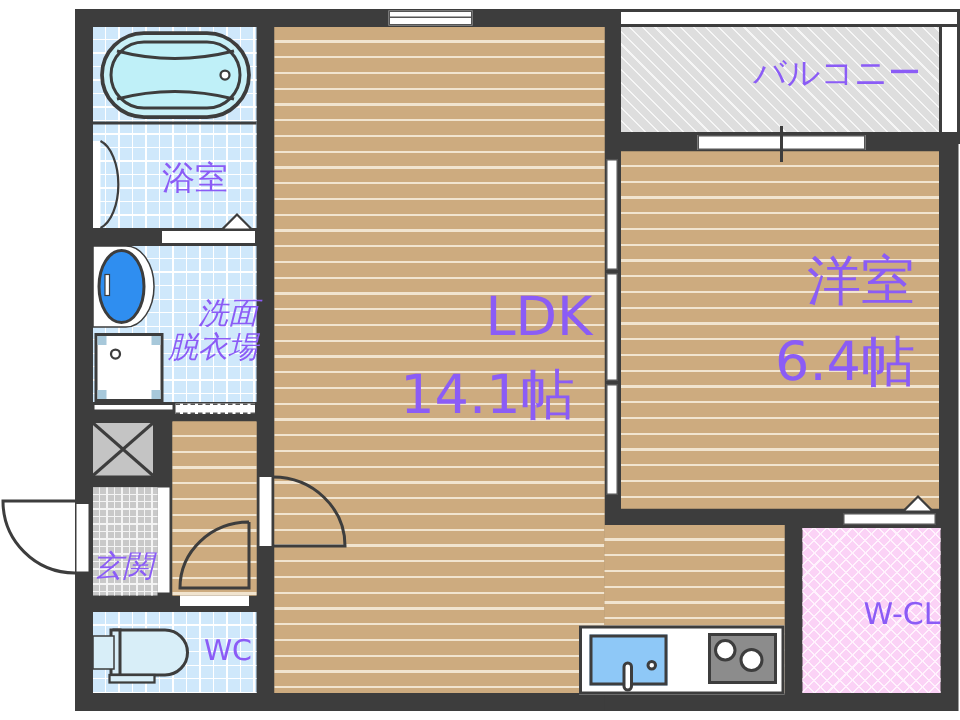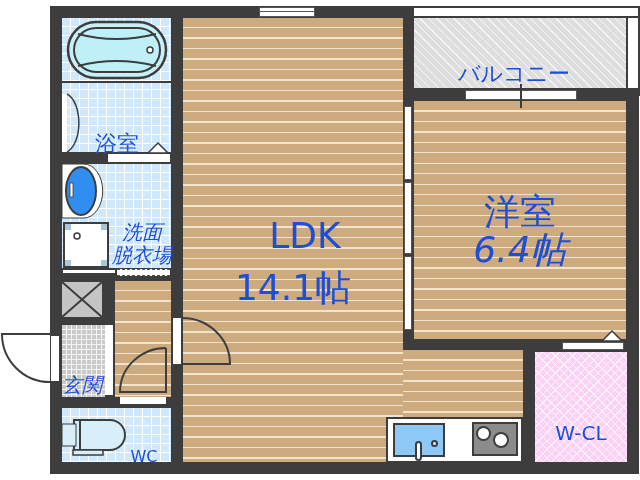--- a/index.html
+++ b/index.html
@@ -25,21 +25,21 @@
   .floor-balcony {
     background-color:#dedede;
     background-image: repeating-linear-gradient(45deg, #dedede 0px, #dedede 5px, #f6f6f6 5px, #f6f6f6 6px);
   }
   .floor-wcl {
     background-color:#fbd2f6;
     background-image:
       repeating-linear-gradient(45deg, transparent 0px, transparent 5px, #fff2fd 5px, #fff2fd 6px),
       repeating-linear-gradient(-45deg, transparent 0px, transparent 5px, #fff2fd 5px, #fff2fd 6px);
   }
-  .label { color:#1d4ed8; text-align:center; white-space:nowrap; line-height:1.1;margin-top:24px; }
+  .label { color:#8b5cf6; text-align:right; white-space:nowrap; line-height:1.1; }
   .big { font-size:36px; font-family:"DejaVu Sans", sans-serif; }
   .mid { font-size:22px; }
   .sm { font-size:20px;font-style:italic; }
   .white { background:#ffffff; }
   .opening { background:#ffffff; border:1px solid #555; }
   svg { position:absolute; overflow:visible; }
 </style>
 </head>
 <body>
 
@@ -63,21 +63,21 @@
 <div class="abs" style="left:386px;top:417px;width:137px;height:46px;background:#ffffff;border:2px solid #3d3d3d;"></div>
 <div class="abs" style="left:393px;top:423px;width:52px;height:34px;background:#8ec8f7;border:2px solid #3d3d3d;"></div>
 <div class="abs" style="left:415px;top:441px;width:7px;height:20px;background:#ffffff;border:2px solid #3d3d3d;border-radius:4px;"></div>
 <div class="abs" style="left:431px;top:440px;width:7px;height:7px;background:#ffffff;border:2px solid #3d3d3d;border-radius:50%;"></div>
 <div class="abs" style="left:472px;top:422px;width:46px;height:34px;background:#8c8c8c;border:2px solid #3d3d3d;"></div>
 <div class="abs" style="left:476px;top:426px;width:15px;height:15px;background:#ffffff;border:2px solid #3d3d3d;border-radius:50%;"></div>
 <div class="abs" style="left:493px;top:432px;width:16px;height:16px;background:#ffffff;border:2px solid #3d3d3d;border-radius:50%;"></div>
 
 <div class="abs floor-wood" style="left:414px;top:101px;width:212px;height:238px;"></div>
 <div class="abs label big" style="left:430px;top:168px;width:180px;">洋室</div>
-<div class="abs label big" style="left:430px;top:206px;width:180px;font-style:italic;">6.4帖</div>
+<div class="abs label big" style="left:430px;top:222px;width:180px;">6.4帖</div>
 
 <div class="abs opening" style="left:465px;top:90px;width:112px;height:10px;"></div>
 <div class="abs" style="left:520px;top:84px;width:2px;height:24px;background:#3d3d3d;"></div>
 
 <div class="abs opening" style="left:404px;top:106px;width:8px;height:74px;"></div>
 <div class="abs opening" style="left:404px;top:182px;width:8px;height:72px;"></div>
 <div class="abs opening" style="left:404px;top:256px;width:8px;height:74px;"></div>
 
 <div class="abs white" style="left:562px;top:342px;width:62px;height:8px;border:1px solid #555;"></div>
 <svg style="left:600px;top:328px;" width="24" height="14">
@@ -136,27 +136,27 @@
   <path d="M 48 2 L 48 46 L 2 46 A 46 44 0 0 1 48 2" fill="none" stroke="#3d3d3d" stroke-width="2"></path>
 </svg>
 <div class="abs white" style="left:120px;top:397px;width:46px;height:7px;"></div>
 
 <div class="abs white" style="left:173px;top:318px;width:8px;height:46px;"></div>
 <svg style="left:182px;top:316px;" width="52" height="50">
   <path d="M 0 2 A 48 46 0 0 1 48 48 L 0 48" fill="none" stroke="#3d3d3d" stroke-width="2"></path>
 </svg>
 
 <div class="abs floor-genkan" style="left:62px;top:325px;width:43px;height:72px;"></div>
-<div class="abs label sm" style="left:62px;top:350px;width:40px;">玄関</div>
+<div class="abs label sm" style="left:62px;top:366px;width:40px;">玄関</div>
 <div class="abs white" style="left:105px;top:325px;width:8px;height:70px;"></div>
 <div class="abs white" style="left:51px;top:336px;width:8px;height:45px;"></div>
 <svg style="left:0px;top:332px;" width="52" height="52">
   <path d="M 50 50 A 48 48 0 0 1 2 2 L 50 2" fill="none" stroke="#3d3d3d" stroke-width="2"></path>
 </svg>
 
 <div class="abs floor-tile" style="left:62px;top:408px;width:109px;height:54px;"></div>
 <svg style="left:62px;top:418px;" width="66" height="38">
   <path d="M 14 2 L 48 2 A 15 15 0 0 1 48 32 L 14 32 Z" fill="#d8eef8" stroke="#3d3d3d" stroke-width="2"></path>
   <rect x="12" y="2" width="6" height="30" fill="#d8eef8" stroke="#3d3d3d" stroke-width="2"></rect>
   <rect x="0" y="6" width="14" height="22" fill="#d8eef8" stroke="#3d3d3d" stroke-width="1"></rect>
   <rect x="11" y="32" width="30" height="5" fill="#d8eef8" stroke="#3d3d3d" stroke-width="1.5"></rect>
 </svg>
-<div class="abs label mid" style="left:120px;top:424px;width:48px;font-size:16px;">WC</div>
+<div class="abs label mid" style="left:120px;top:424px;width:48px;font-size:19px;">WC</div>
 
 </body></html>

